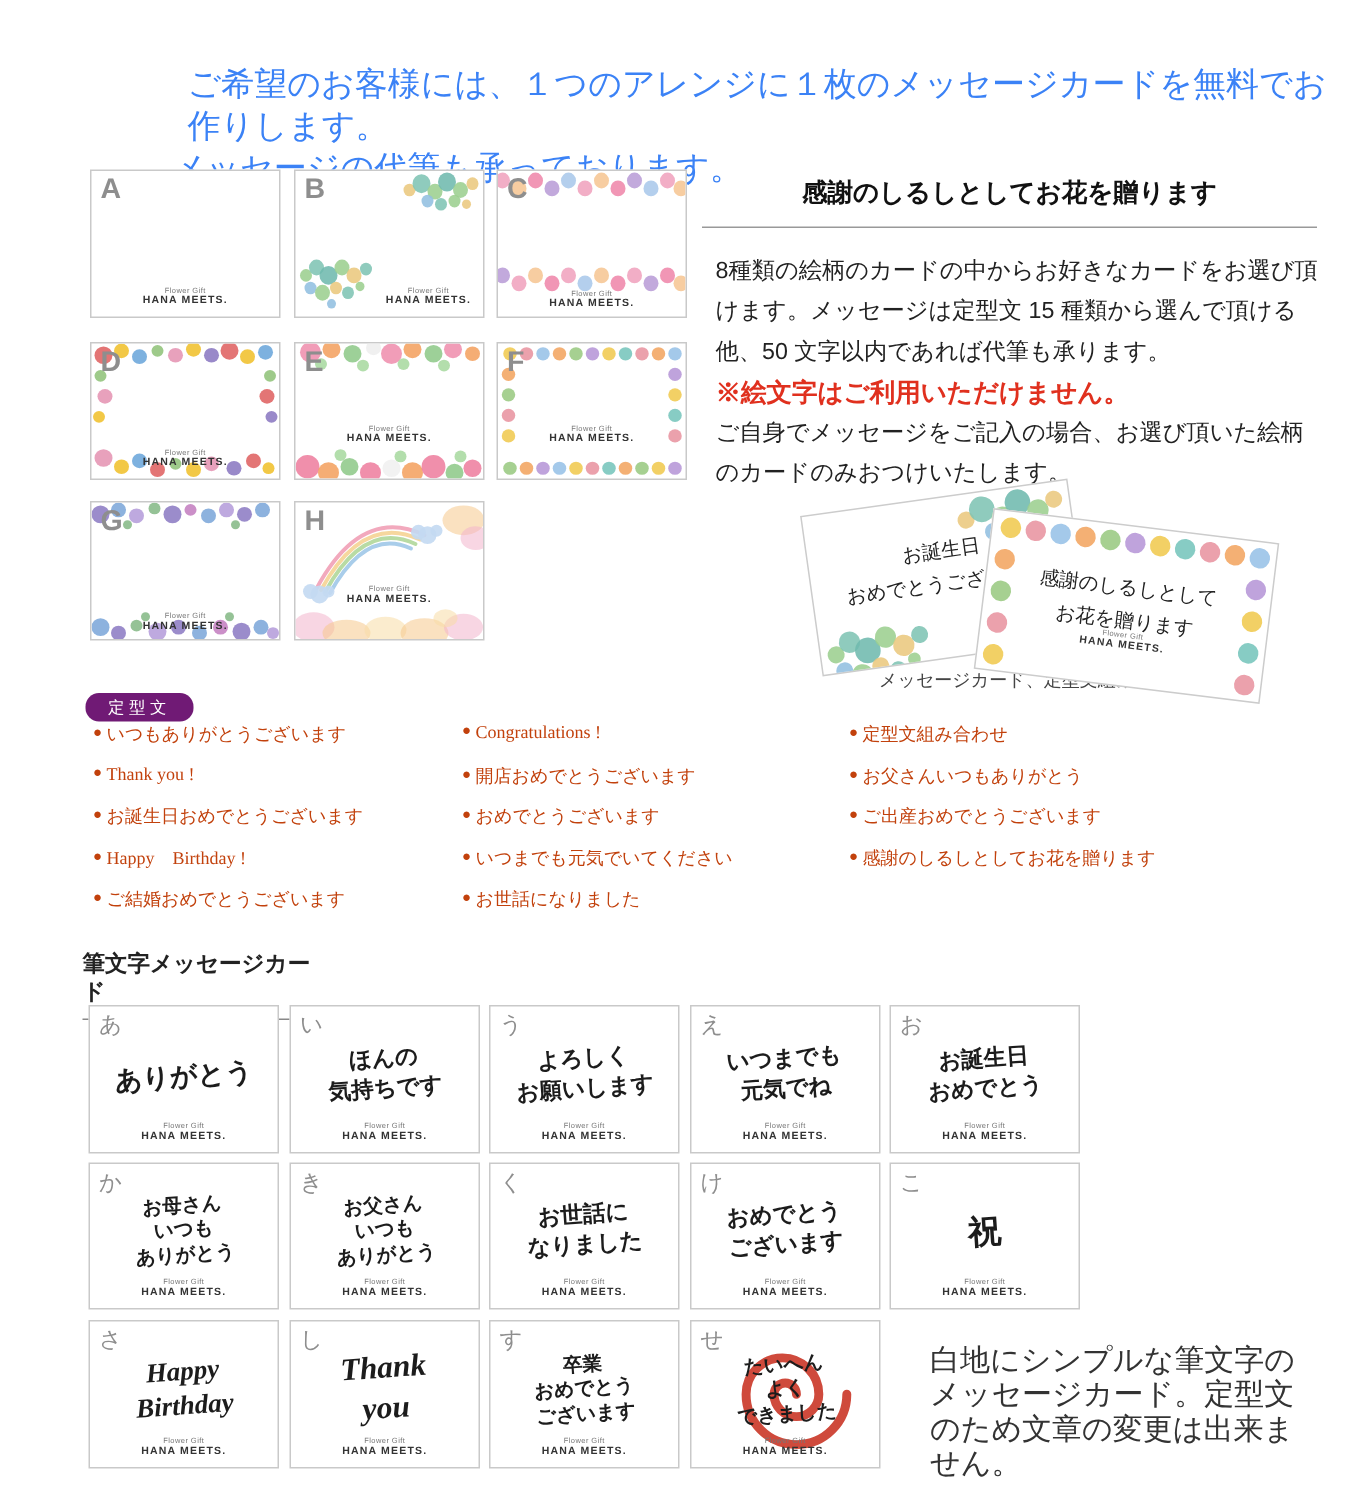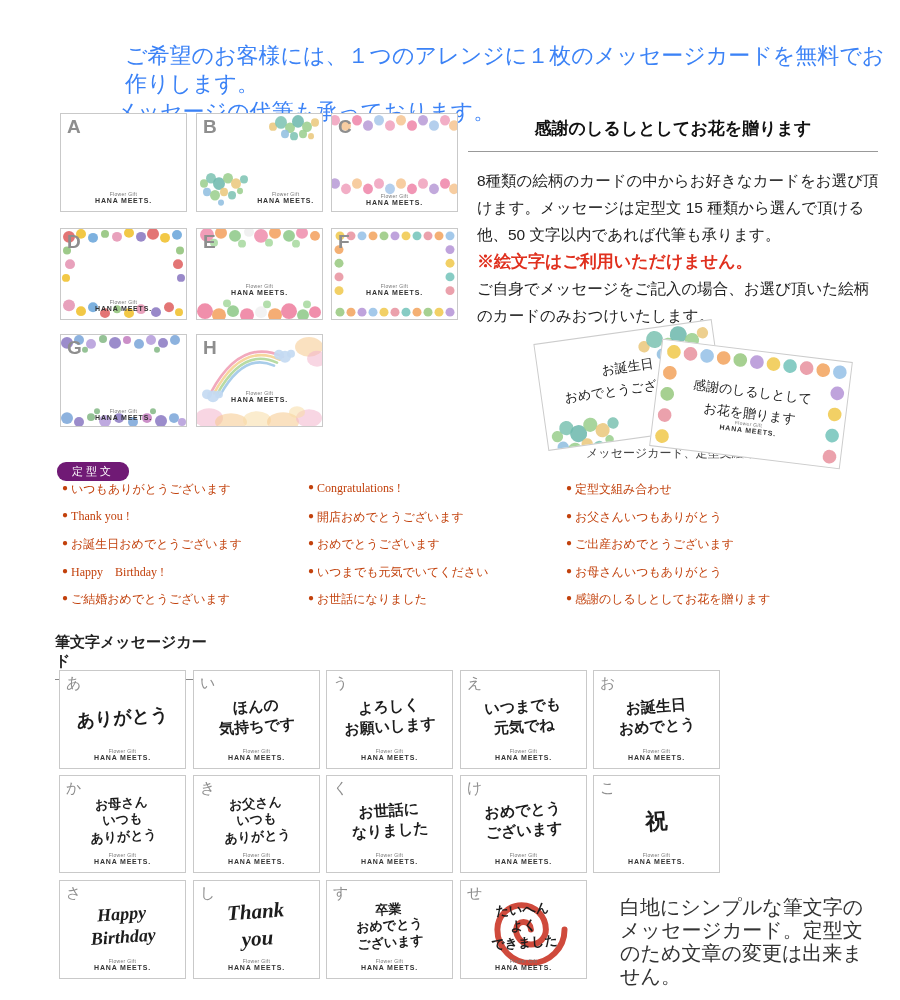--- a/index.html
+++ b/index.html
@@ -435,21 +435,20 @@
     <li>Congratulations !</li>
     <li>開店おめでとうございます</li>
     <li>おめでとうございます</li>
     <li>いつまでも元気でいてください</li>
     <li>お世話になりました</li>
   </ul>
   <ul class="plist pc3">
     <li>定型文組み合わせ</li>
     <li>お父さんいつもありがとう</li>
     <li>ご出産おめでとうございます</li>
-    <li>お母さんいつもありがとう</li>
     <li>感謝のしるしとしてお花を贈ります</li>
   </ul>
 
   <div class="bsec-title">筆文字メッセージカード</div>
 
   <div class="card" style="left:59px;top:670px;width:125px;height:97px">
     <span class="blabel">あ</span>
     <div class="btext s1">
       <div>ありがとう</div>
     </div>

